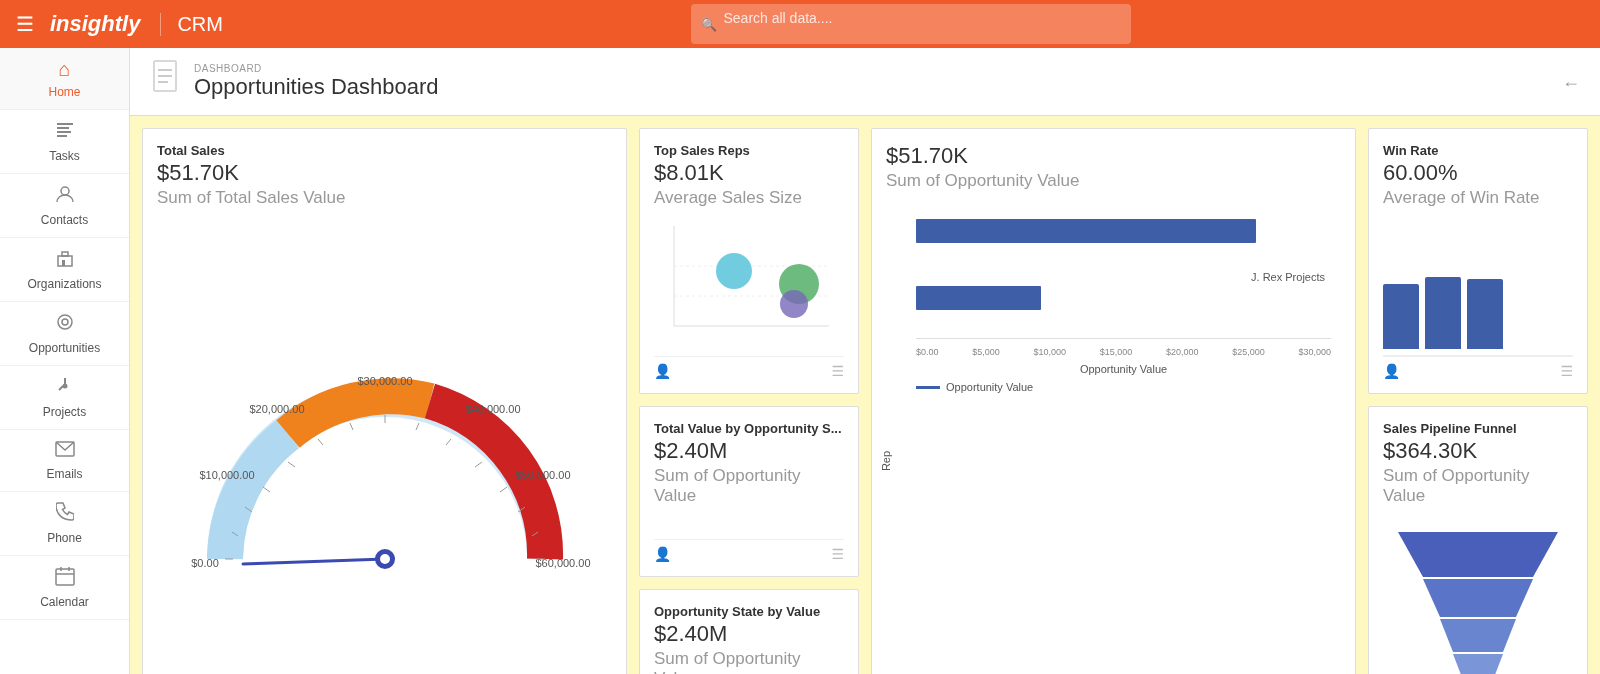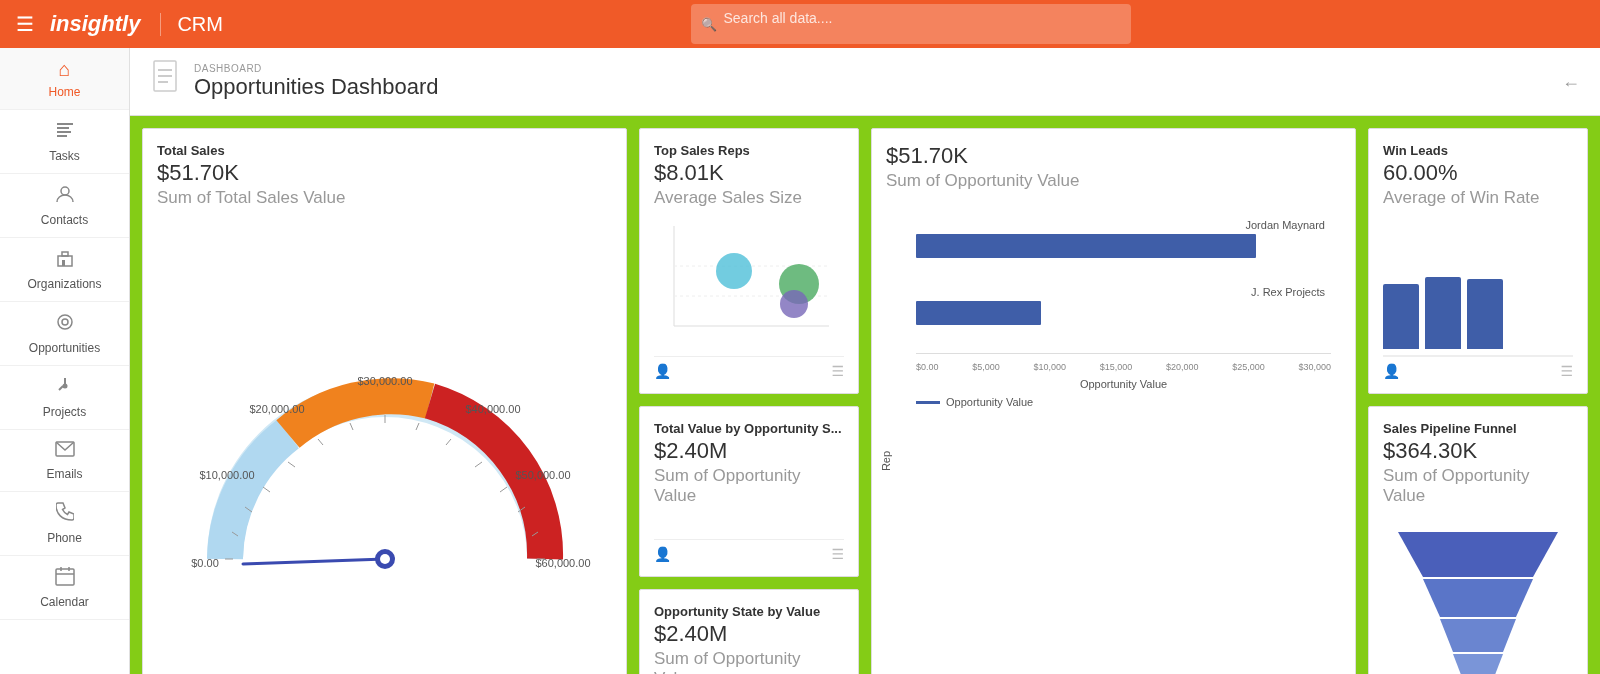--- a/index.html
+++ b/index.html
@@ -41,21 +41,21 @@
       cursor: pointer;
       color: #555;
       font-size: 12px;
       gap: 4px;
       border-bottom: 1px solid #f0f0f0;
     }
     .sidebar-item.active { background: #f9f9f9; color: #f05a28; }
     .sidebar-item .icon { font-size: 20px; }
 
     
-    .content { flex: 1; overflow-y: auto; background: #84cc16; }
+    .content { flex: 1; overflow-y: auto; background: #fef9c3; }
 
     
     .page-header {
       background: white;
       padding: 12px 20px 12px 20px;
       border-bottom: 1px solid #ddd;
       display: flex;
       align-items: center;
       justify-content: space-between;
     }
@@ -294,21 +294,20 @@
 
       <div class="card" style="grid-column:3; grid-row:1/4; min-height:480px;">
         <div class="card-value">$51.70K</div>
         <div class="card-subtitle">Sum of Opportunity Value</div>
 
         <div style="flex:1; position:relative; padding: 20px 10px 40px 30px; min-height:300px;">
 
           <div style="position:absolute; left:-10px; top:50%; transform:translateY(-50%) rotate(-90deg); font-size:11px; color:#555;">Rep</div>
 
           <div style="margin-bottom:28px;">
-            <div style="font-size:11px; color:#555; margin-bottom:3px; text-align:right; padding-right:6px;">Jordan Maynard</div>
             <div style="display:flex; align-items:center; gap:4px;">
               <div style="width:82%; background:#3f5ea8; height:24px; border-radius:1px;"></div>
             </div>
           </div>
           <div style="margin-bottom:28px;">
             <div style="font-size:11px; color:#555; margin-bottom:3px; text-align:right; padding-right:6px;">J. Rex Projects</div>
             <div style="display:flex; align-items:center; gap:4px;">
               <div style="width:30%; background:#3f5ea8; height:24px; border-radius:1px;"></div>
             </div>
           </div>
@@ -327,21 +326,21 @@
 
           <div style="display:flex; align-items:center; gap:6px; margin-top:6px;">
             <div style="width:24px; height:3px; background:#3f5ea8; display:inline-block;"></div>
             <span style="font-size:11px; color:#555;">Opportunity Value</span>
           </div>
         </div>
 
       </div>
 
       <div class="card" style="grid-column:4; grid-row:1;">
-        <div class="card-title">Win Leads</div>
+        <div class="card-title">Win Rate</div>
         <div class="card-value">60.00%</div>
         <div class="card-subtitle">Average of Win Rate</div>
         <div style="flex:1; display:flex; align-items:flex-end; gap:6px; padding-bottom:6px; border-bottom:1px solid #eee;">
           <div style="width:36px; height:65px; background:#3f5ea8; border-radius:2px 2px 0 0;"></div>
           <div style="width:36px; height:72px; background:#3f5ea8; border-radius:2px 2px 0 0;"></div>
           <div style="width:36px; height:70px; background:#3f5ea8; border-radius:2px 2px 0 0;"></div>
         </div>
         <div class="card-footer">
           <span class="card-footer-icon">👤</span>
           <span class="card-footer-icon">☰</span>

